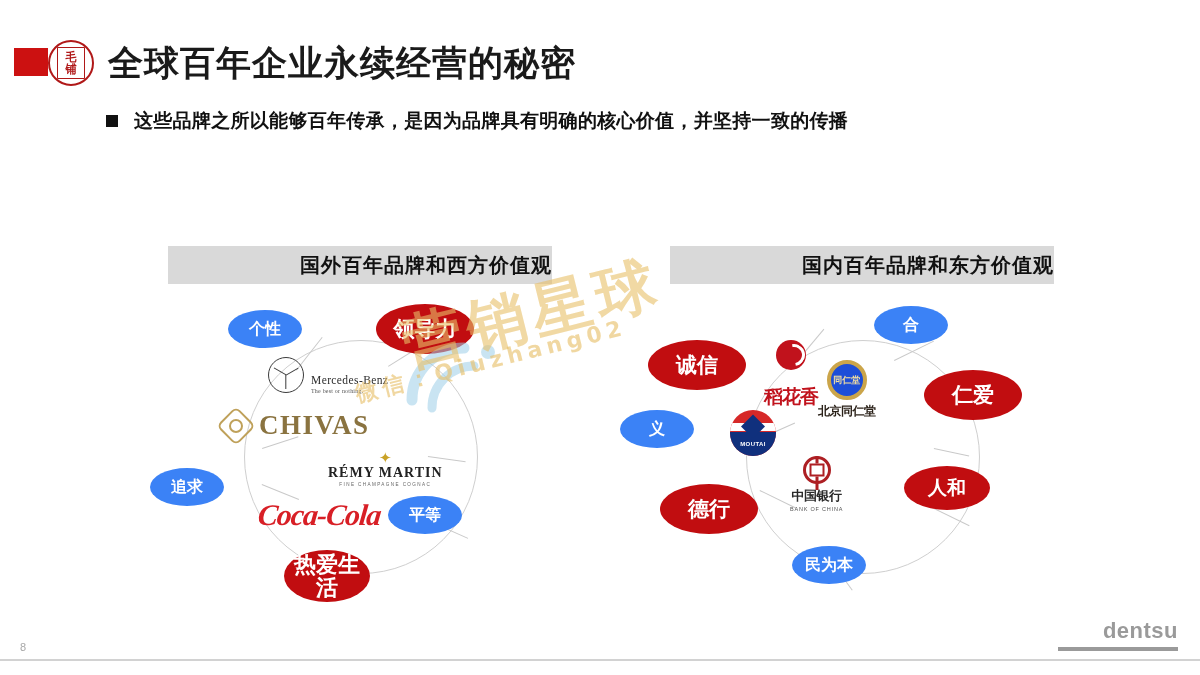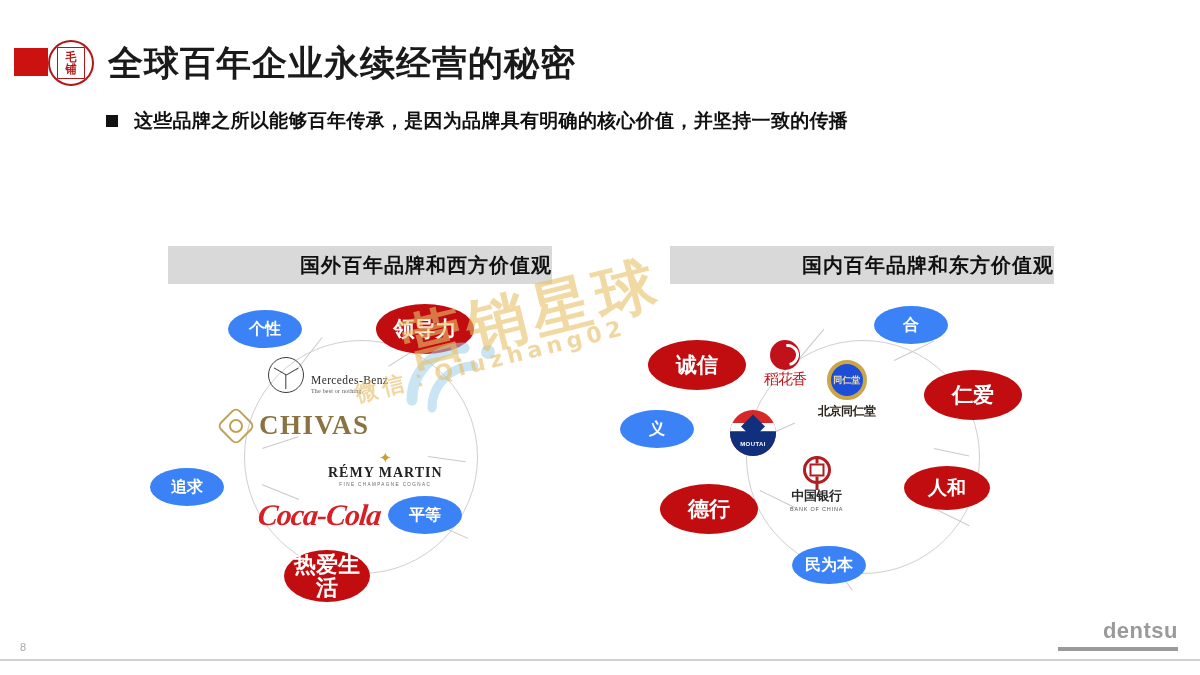--- a/index.html
+++ b/index.html
@@ -154,21 +154,21 @@
   .cn1-mark{
     width:30px;height:30px;border-radius:50%;background:#c1121c;margin:0 auto;
     position:relative;overflow:hidden;
   }
   .cn1-mark::before{
     content:"";position:absolute;left:7px;top:4px;width:16px;height:16px;
     border:3.5px solid #fff;border-radius:50%;border-left-color:transparent;border-bottom-color:transparent;
     transform:rotate(35deg);
   }
   .cn1-name{
-    font-size:15px;font-weight:normal;color:#c1121c;margin-top:0;letter-spacing:-1px;
+    font-size:19px;font-weight:bold;color:#c1121c;margin-top:14px;letter-spacing:-1px;
     font-family:"DejaVu Sans",sans-serif;
   }
 
   
   .trt-wrap{text-align:center;}
   .trt-seal{
     width:40px;height:40px;border-radius:50%;margin:0 auto;
     background:#1d4ed8;
     border:4px solid #cba54a;
     box-sizing:border-box;

